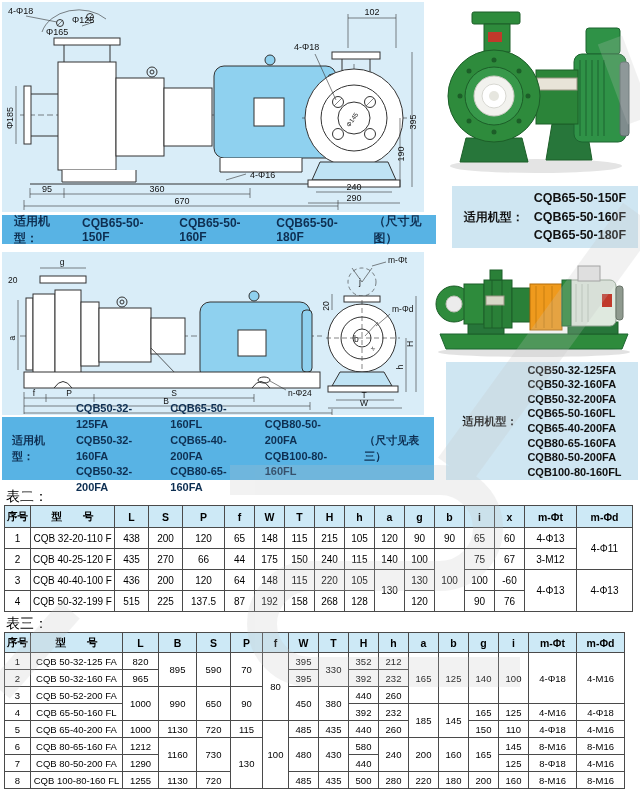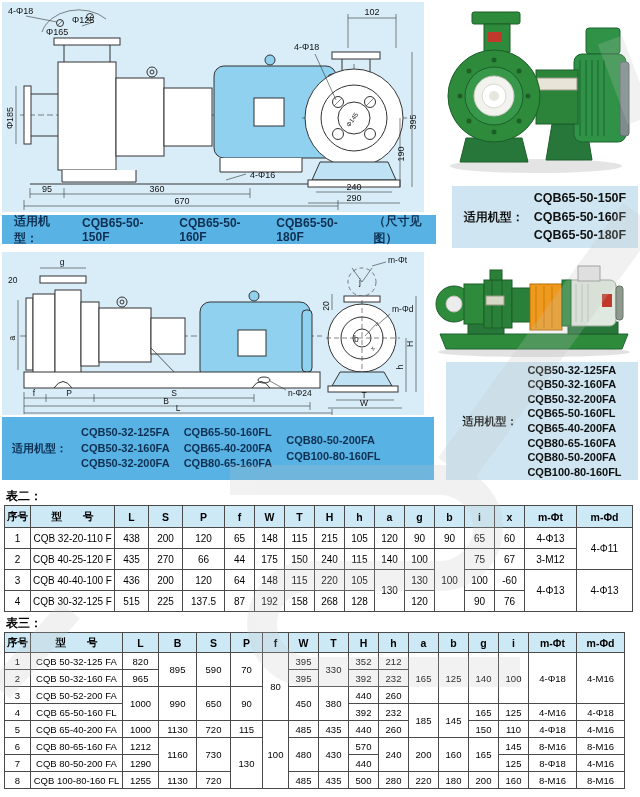--- a/index.html
+++ b/index.html
@@ -8,21 +8,21 @@
   .abs{position:absolute;}
   .panel{background:#d9edf8;z-index:1;}
   .caption-bar{background:#58b3e4;color:#0e2f52;font-weight:bold;z-index:1;
                display:flex;align-items:center;}
   .caption-bar .model-list{display:flex;gap:22px;}
   .caption-grid{display:flex;align-items:center;gap:14px;padding-left:10px;font-size:11px;line-height:1.45;}
   .caption-grid .model-list{display:block;}
   .sidebox{background:#cfe6f2;z-index:1;display:flex;align-items:center;justify-content:center;
            gap:10px;font-weight:bold;color:#111;}
   .sidebox .model-list{text-align:left;}
-  .tbl-title{font-size:12px;font-weight:bold;z-index:1;}
+  .tbl-title{font-size:14px;font-weight:normal;z-index:1;}
   table{border-collapse:collapse;table-layout:fixed;z-index:1;background:transparent;}
   th,td{border:1px solid #4a4a4a;text-align:center;padding:0;overflow:hidden;white-space:nowrap;}
   th{background:#cde9f6;font-weight:bold;font-size:10.5px;height:21px;}
   .t2 td{height:20px;font-size:10px;}
   .t3 td{height:16px;font-size:9.5px;}
   .t3 th{height:19px;}
   svg text{font-family:"Liberation Sans","DejaVu Sans",sans-serif;fill:#111;}
   #watermark{position:absolute;left:0;top:0;z-index:2;pointer-events:none;}
 </style>
 </head>
@@ -261,20 +261,21 @@
       </span>
     <span class="model-list">
         <div>CQB65-50-160FL</div>
         <div>CQB65-40-200FA</div>
         <div>CQB80-65-160FA</div>
       </span>
     <span class="model-list">
         <div>CQB80-50-200FA</div>
         <div>CQB100-80-160FL</div>
       </span>
+    <span>（尺寸见表三）</span>
   </div>
 
   <div class="abs" style="left:428px;top:256px;width:212px;height:102px;z-index:1;">
     <svg width="212" height="102" viewBox="0 0 212 102">
       <ellipse cx="106" cy="96" rx="96" ry="5" fill="#e2e2e2"></ellipse>
       <polygon points="12,78 200,78 194,93 18,93" fill="#2e8b3c" stroke="#1d6530"></polygon>
       <rect x="40" y="66" width="36" height="12" fill="#27763a" stroke="#1c5e28"></rect>
       <rect x="140" y="66" width="50" height="12" fill="#27763a" stroke="#1c5e28"></rect>
       <circle cx="26" cy="48" r="18" fill="#2e8b3c" stroke="#1c5e28"></circle>
       <circle cx="26" cy="48" r="8" fill="#ececec" stroke="#bdbdb5"></circle>
@@ -407,21 +408,21 @@
           <td>105</td>
           <td rowspan="2">130</td>
           <td>130</td>
           <td>100</td>
           <td>-60</td>
           <td rowspan="2">4-Φ13</td>
           <td rowspan="2">4-Φ13</td>
         </tr>
         <tr>
           <td>4</td>
-          <td>CQB 30-32-125 F</td>
+          <td>CQB 50-32-199 F</td>
           <td>515</td>
           <td>225</td>
           <td>137.5</td>
           <td>87</td>
           <td>192</td>
           <td>158</td>
           <td>268</td>
           <td>128</td>
           <td>120</td>
           <td>90</td>
@@ -543,21 +544,21 @@
         </tr>
         <tr>
           <td>6</td>
           <td>CQB 80-65-160 FA</td>
           <td>1212</td>
           <td rowspan="2">1160</td>
           <td rowspan="2">730</td>
           <td rowspan="3">130</td>
           <td rowspan="2">480</td>
           <td rowspan="2">430</td>
-          <td>570</td>
+          <td>580</td>
           <td rowspan="2">240</td>
           <td rowspan="2">200</td>
           <td rowspan="2">160</td>
           <td rowspan="2">165</td>
           <td>145</td>
           <td>8-M16</td>
           <td>8-M16</td>
         </tr>
         <tr>
           <td>7</td>

